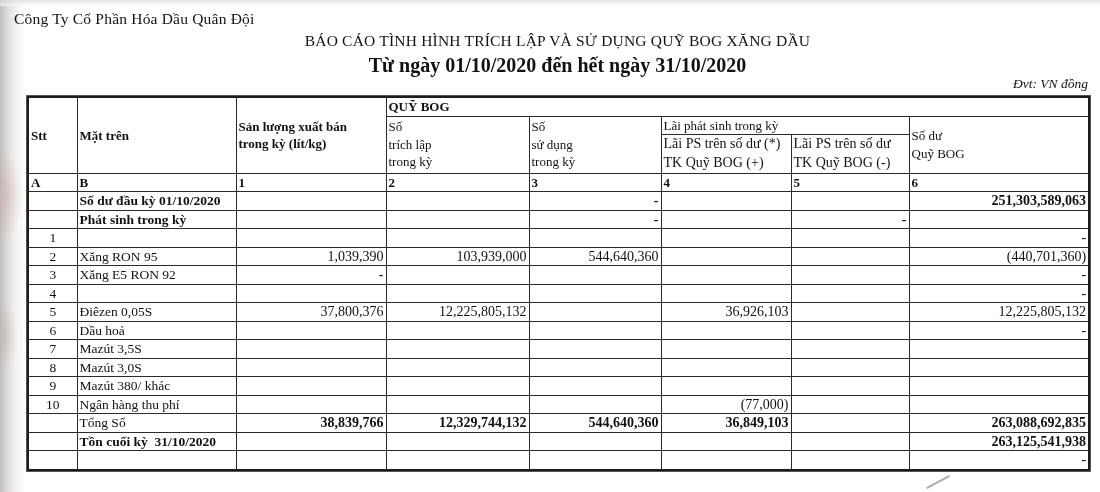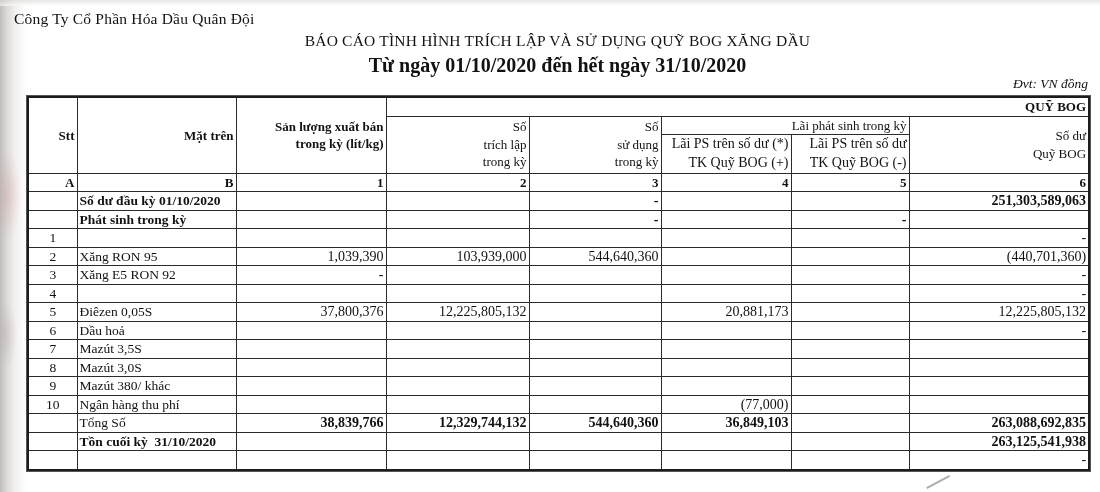--- a/index.html
+++ b/index.html
@@ -63,21 +63,21 @@
     font-size: 13.5px;
   }
   table.report th, table.report td {
     border: 1px solid #2b2b2b;
     padding: 0 2px;
     overflow: hidden;
   }
   table.report { border: 2px solid #1c1c1c; outline: 1px solid #555; outline-offset: 0px; }
   thead th {
     font-weight: normal;
-    text-align: right;
+    text-align: left;
     vertical-align: middle;
     white-space: pre-line;
     line-height: 1.35;
     font-size: 13px;
   }
   thead th.b { font-weight: bold; }
   tr.h1 th { height: 15px; }
   tr.h2 th { height: 17px; }
   tr.h3 th { height: 36px; font-size: 14px; }
   tr.hx th { height: 17px; font-weight: bold; font-size: 13px; }
@@ -210,21 +210,21 @@
         <td class="c-num"></td>
         <td class="c-num"></td>
         <td class="c-num c-dash">-</td>
       </tr>
       <tr>
         <td class="c-stt">5</td>
         <td class="c-item">Điêzen 0,05S</td>
         <td class="c-num">37,800,376</td>
         <td class="c-num">12,225,805,132</td>
         <td class="c-num"></td>
-        <td class="c-num">20,881,173</td>
+        <td class="c-num">36,926,103</td>
         <td class="c-num"></td>
         <td class="c-num">12,225,805,132</td>
       </tr>
       <tr>
         <td class="c-stt">6</td>
         <td class="c-item">Dầu hoả</td>
         <td class="c-num"></td>
         <td class="c-num"></td>
         <td class="c-num"></td>
         <td class="c-num"></td>

